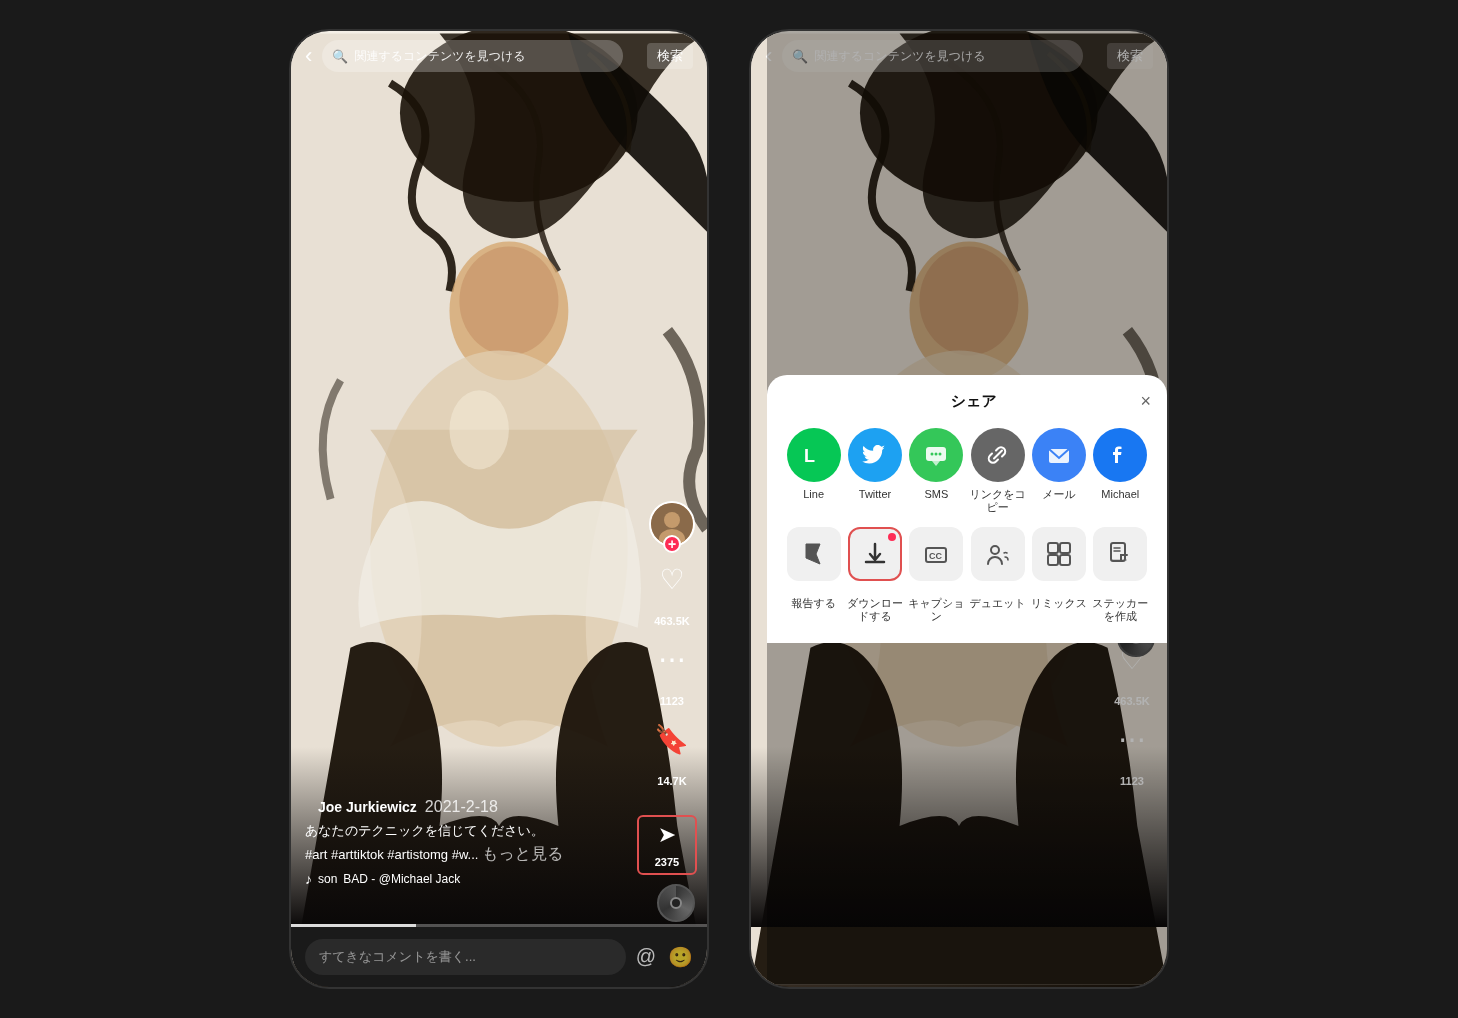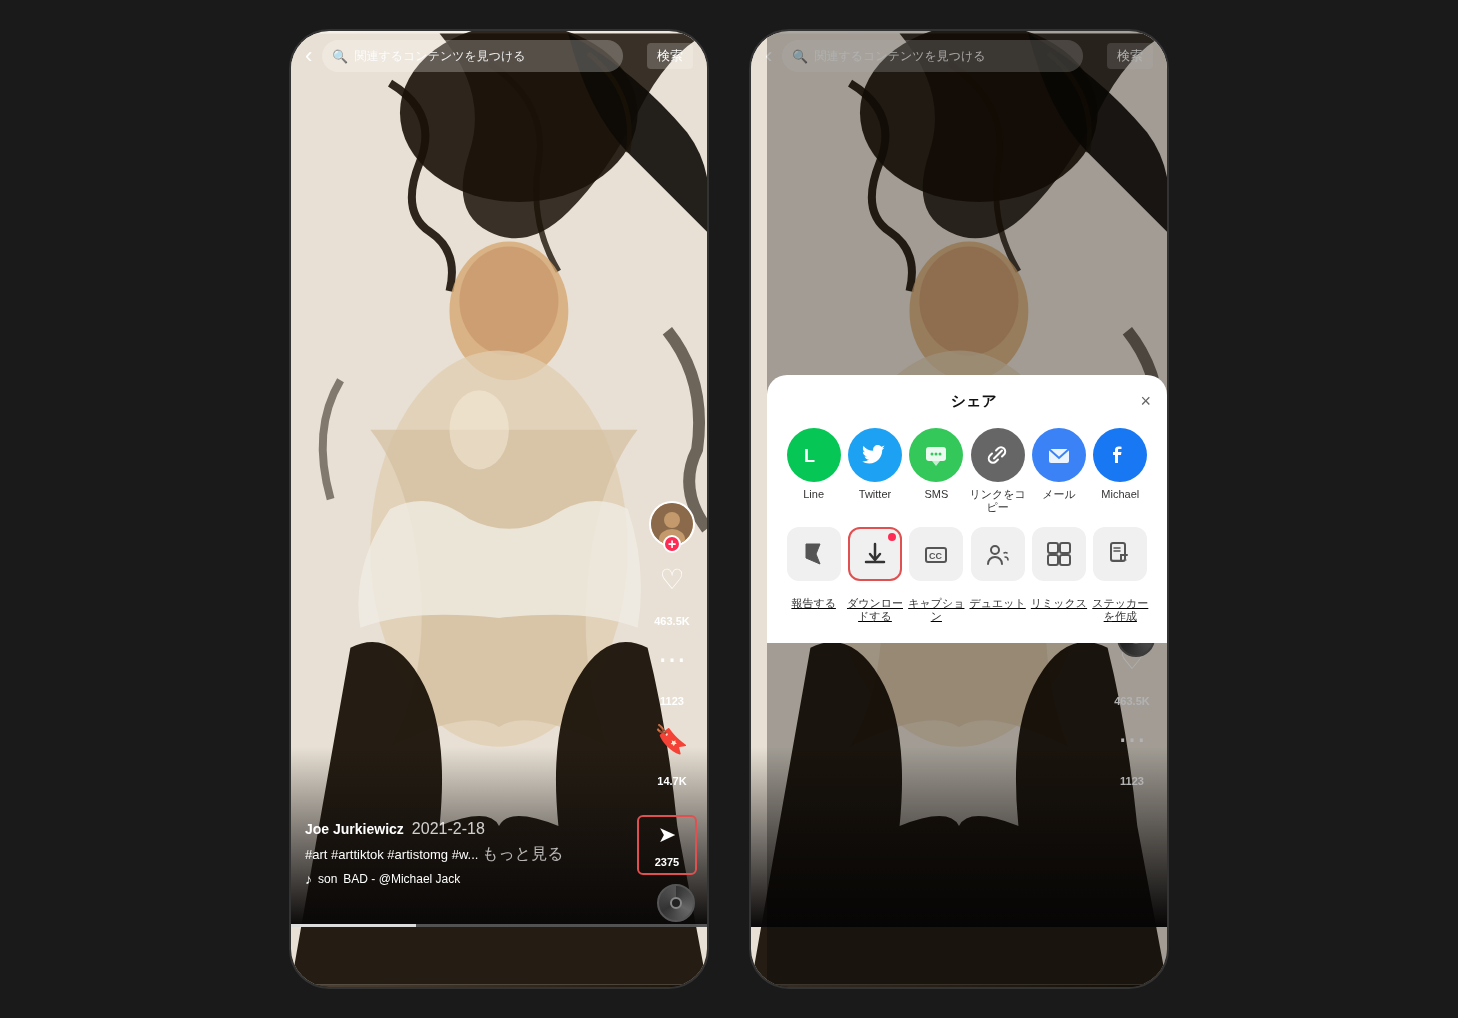--- a/index.html
+++ b/index.html
@@ -162,20 +162,21 @@
       display: flex;
       align-items: center;
       gap: 8px;
       margin-bottom: 6px;
     }
 
     .author-name {
       color: white;
       font-size: 14px;
       font-weight: 700;
+      margin-left: 13px;
     }
 
     .author-date {
       color: rgba(255,255,255,0.8);
       font-size: 16px;
     }
 
     .desc-text {
       color: white;
       font-size: 13px;
@@ -364,21 +365,20 @@
       justify-content: space-around;
       margin-bottom: 4px;
     }
 
     .share-item-sq {
       display: flex;
       flex-direction: column;
       align-items: center;
       gap: 16px;
       width: 60px;
-      text-decoration: underline;
     }
 
     .share-item-sq-icon {
       width: 54px;
       height: 54px;
       border-radius: 12px;
       display: flex;
       align-items: center;
       justify-content: center;
       font-size: 22px;
@@ -530,35 +530,45 @@
 
   <div class="music-disc">
     <div class="disc-center"></div>
   </div>
 
   <div class="bottom-info">
     <div class="author-line">
       <span class="author-name">Joe Jurkiewicz</span>
       <span class="author-date">2021-2-18</span>
     </div>
+    <div class="desc-text">あなたのテクニックを信じてください。</div>
     <div class="hashtags">
       <span>#art #arttiktok #artistomg #w...</span>
       <span class="more-link">もっと見る</span>
     </div>
     <div class="music-line">
       <span class="music-icon">♪</span>
       <span>son</span>
       <span>BAD - @Michael Jack</span>
     </div>
   </div>
 
   <div class="progress-bar">
     <div class="progress-fill"></div>
   </div>
 
+  <div class="comment-bar">
+    <div class="comment-input">
+      <span class="comment-placeholder">すてきなコメントを書く...</span>
+    </div>
+    <div class="comment-icons">
+      <span class="comment-icon">@</span>
+      <span class="comment-icon">🙂</span>
+    </div>
+  </div>
 </div>
 
 <div class="phone">
 
   <div class="video-bg">
     <svg class="painting-figure" viewBox="0 0 420 960" xmlns="http://www.w3.org/2000/svg">
       <rect width="420" height="960" fill="#e8e0d4"></rect>
       <ellipse cx="230" cy="80" rx="120" ry="90" fill="#1a1208" opacity="0.9"></ellipse>
       <path d="M150,0 Q200,60 180,120 Q160,180 200,200 Q240,220 280,180 Q320,140 350,80 Q380,20 420,0 Z" fill="#1a1208" opacity="0.85"></path>
       <path d="M280,0 Q350,40 400,100 Q430,140 420,200 Q380,160 340,120 Q300,80 280,0 Z" fill="#0d0a06" opacity="0.9"></path>

